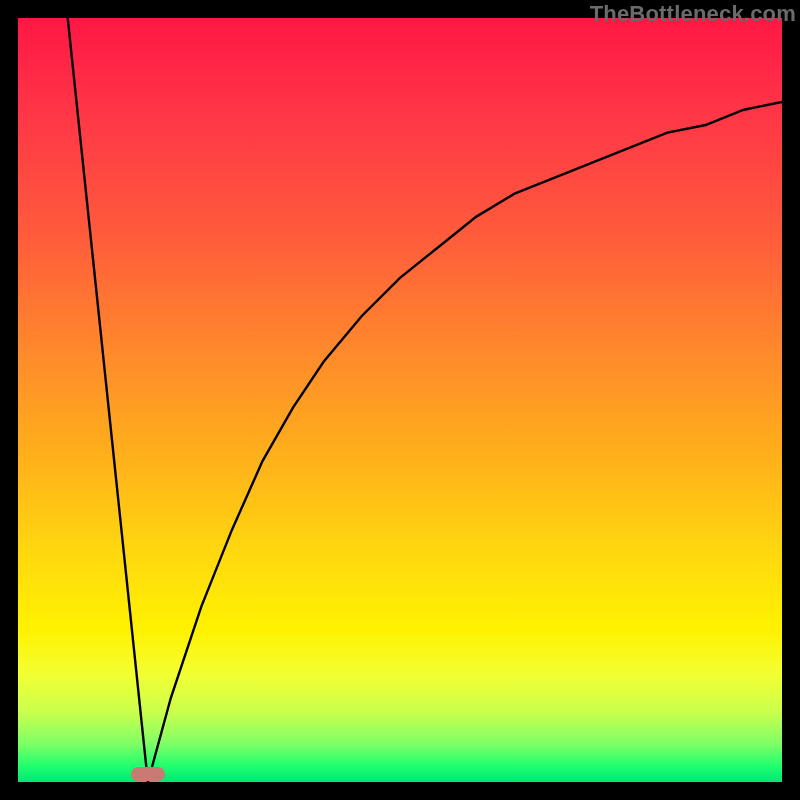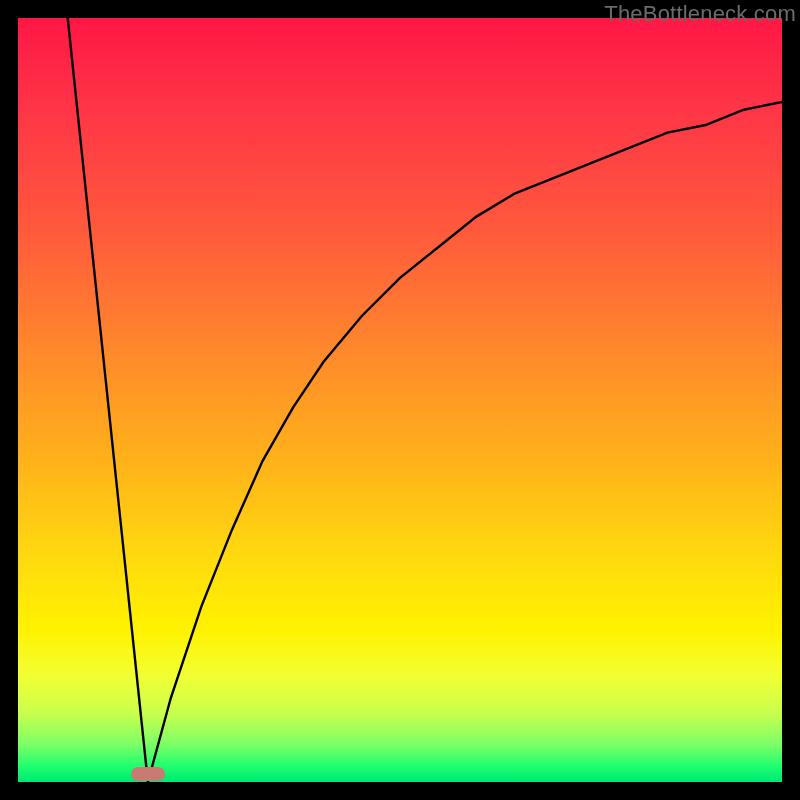--- a/index.html
+++ b/index.html
@@ -53,21 +53,21 @@
     border-radius: 7px;
     background: #c97b73;
     transform: translate(-50%, -50%);
   }
   .watermark {
     position: absolute;
     top: 1px;
     right: 4px;
     color: #6b6b6b;
     font-size: 22px;
-    font-weight: 400;
+    font-weight: 700;
     letter-spacing: 0.2px;
     user-select: none;
   }
 </style>
 </head>
 <body>
 
 <div class="plot-wrap">
 
   <div class="plot-area">

